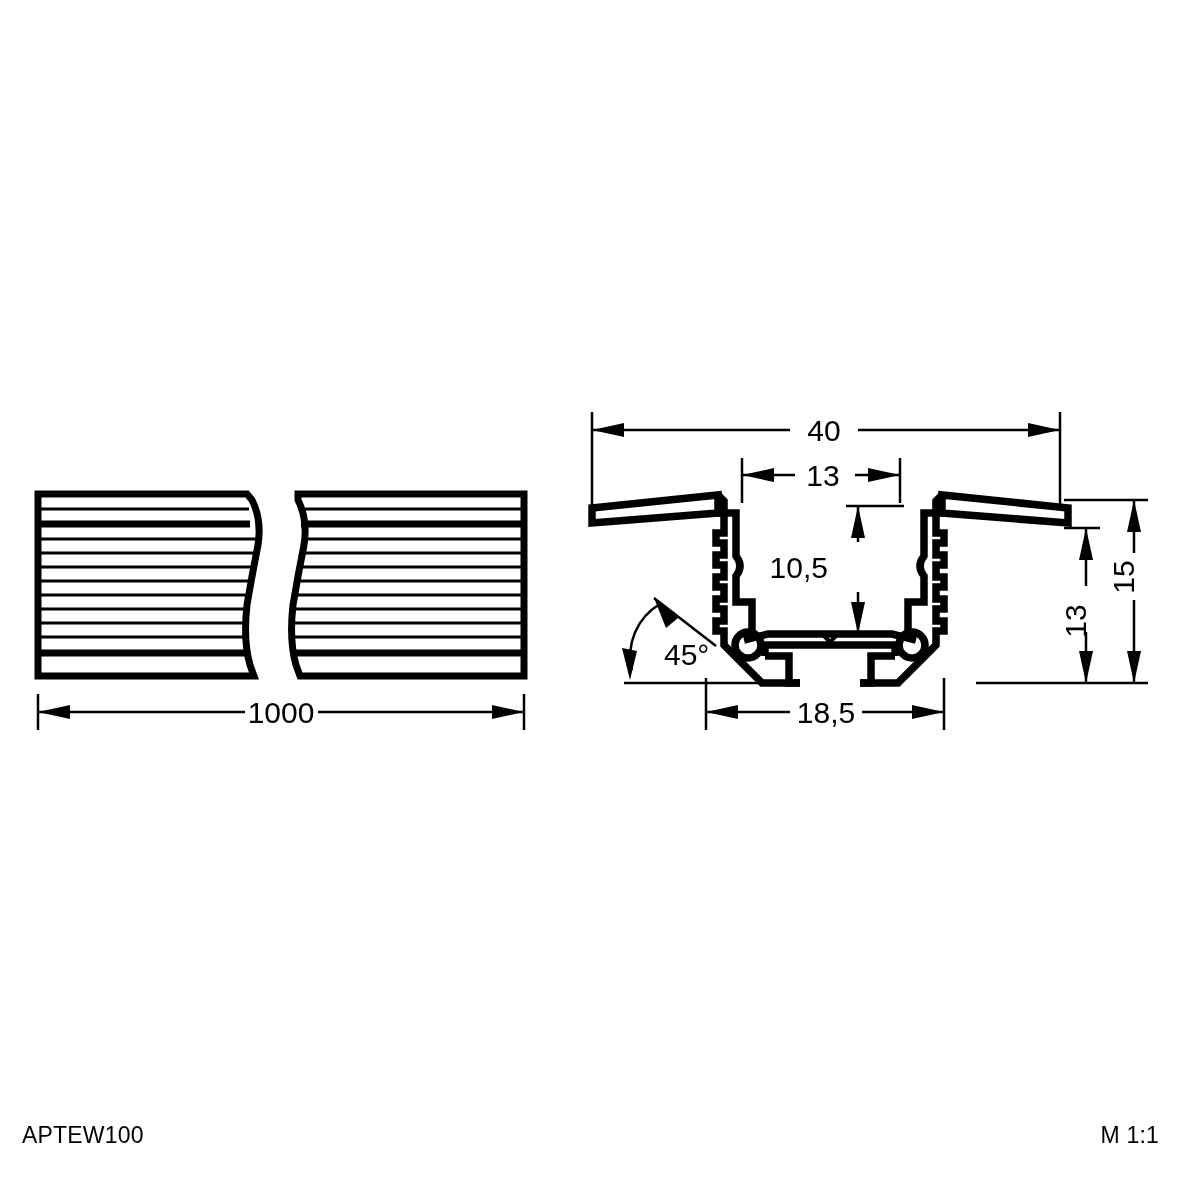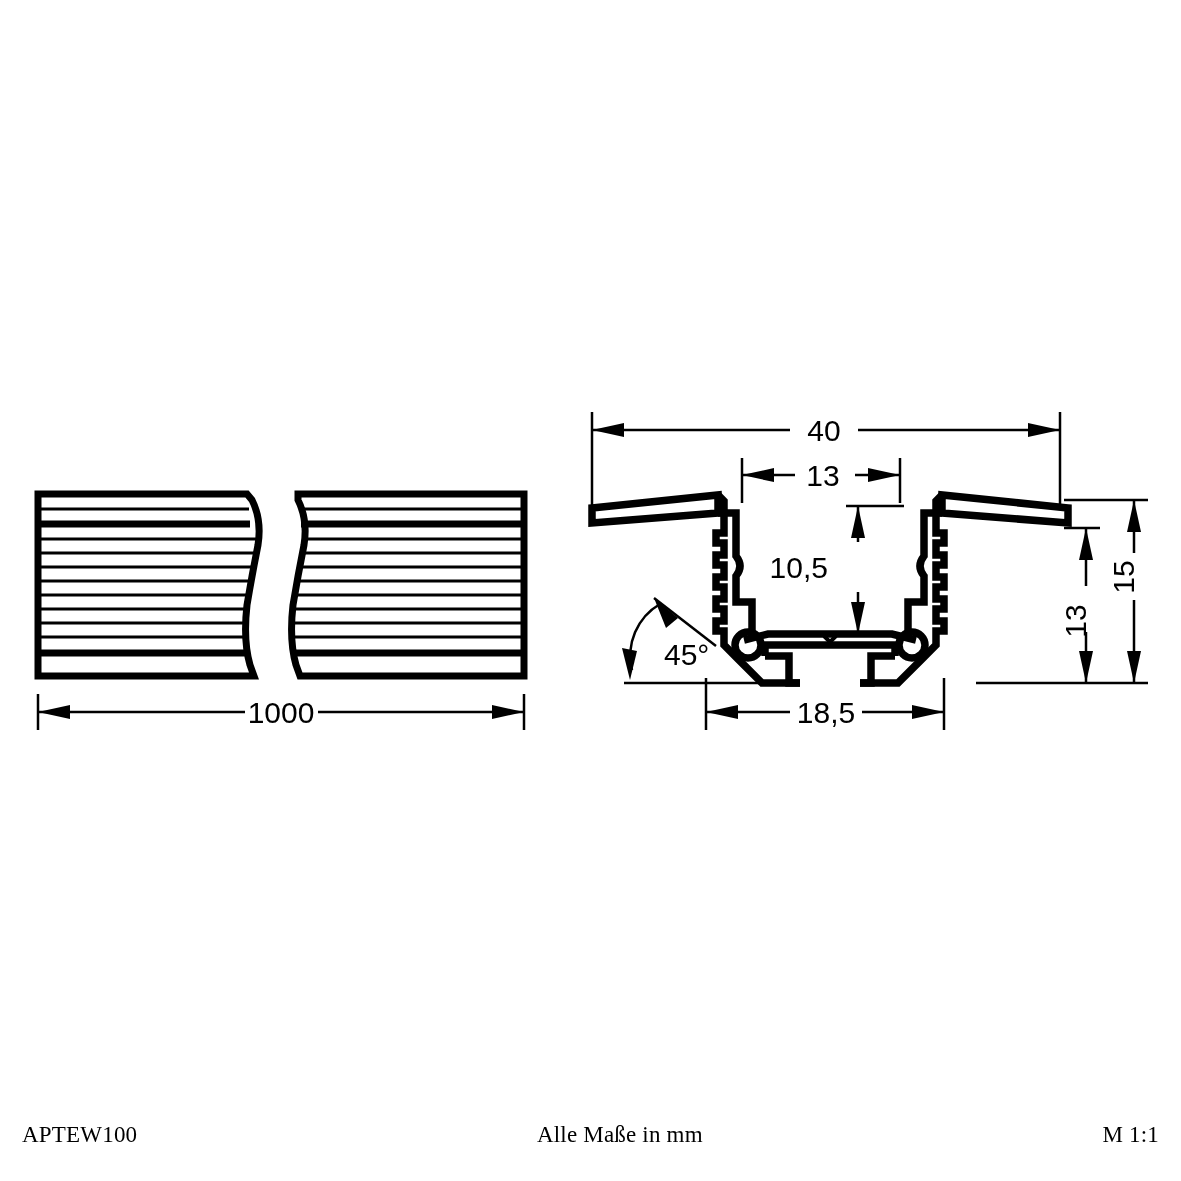--- a/index.html
+++ b/index.html
@@ -35,21 +35,21 @@
     height: 92px;
     display: flex;
     align-items: center;
     justify-content: space-between;
     padding: 0 22px;
     box-sizing: border-box;
     font-size: 23px;
     color: #000000;
     letter-spacing: 0.2px;
   }
-  .footer-cell { white-space: nowrap; font-family: Liberation Serif, serif; }
+  .footer-cell { white-space: nowrap; }
   .footer-center { flex: 1; text-align: center; }
   .footer-right { text-align: left; }
 </style>
 </head>
 <body>
 
 <div id="sheet">
 
   <svg id="drawing-svg" viewBox="0 0 1181 1181">
 
@@ -238,17 +238,16 @@
         <path d="M 660 604 A 60 60 0 0 0 632 670" stroke="#000" stroke-width="2.5" fill="none"></path>
         <polygon points="630,680 622,648 637,651" fill="#000"></polygon>
         <text class="dim-text" x="664" y="665" font-size="30" text-anchor="start">45°</text>
       </g>
 
     </g>
   </svg>
 
   <div class="footer-row">
     <span class="footer-cell">APTEW100</span>
-    <span class="footer-cell footer-center">Alle Maße in mm</span>
     <span class="footer-cell footer-right">M 1:1</span>
   </div>
 
 </div>
 
 </body></html>

